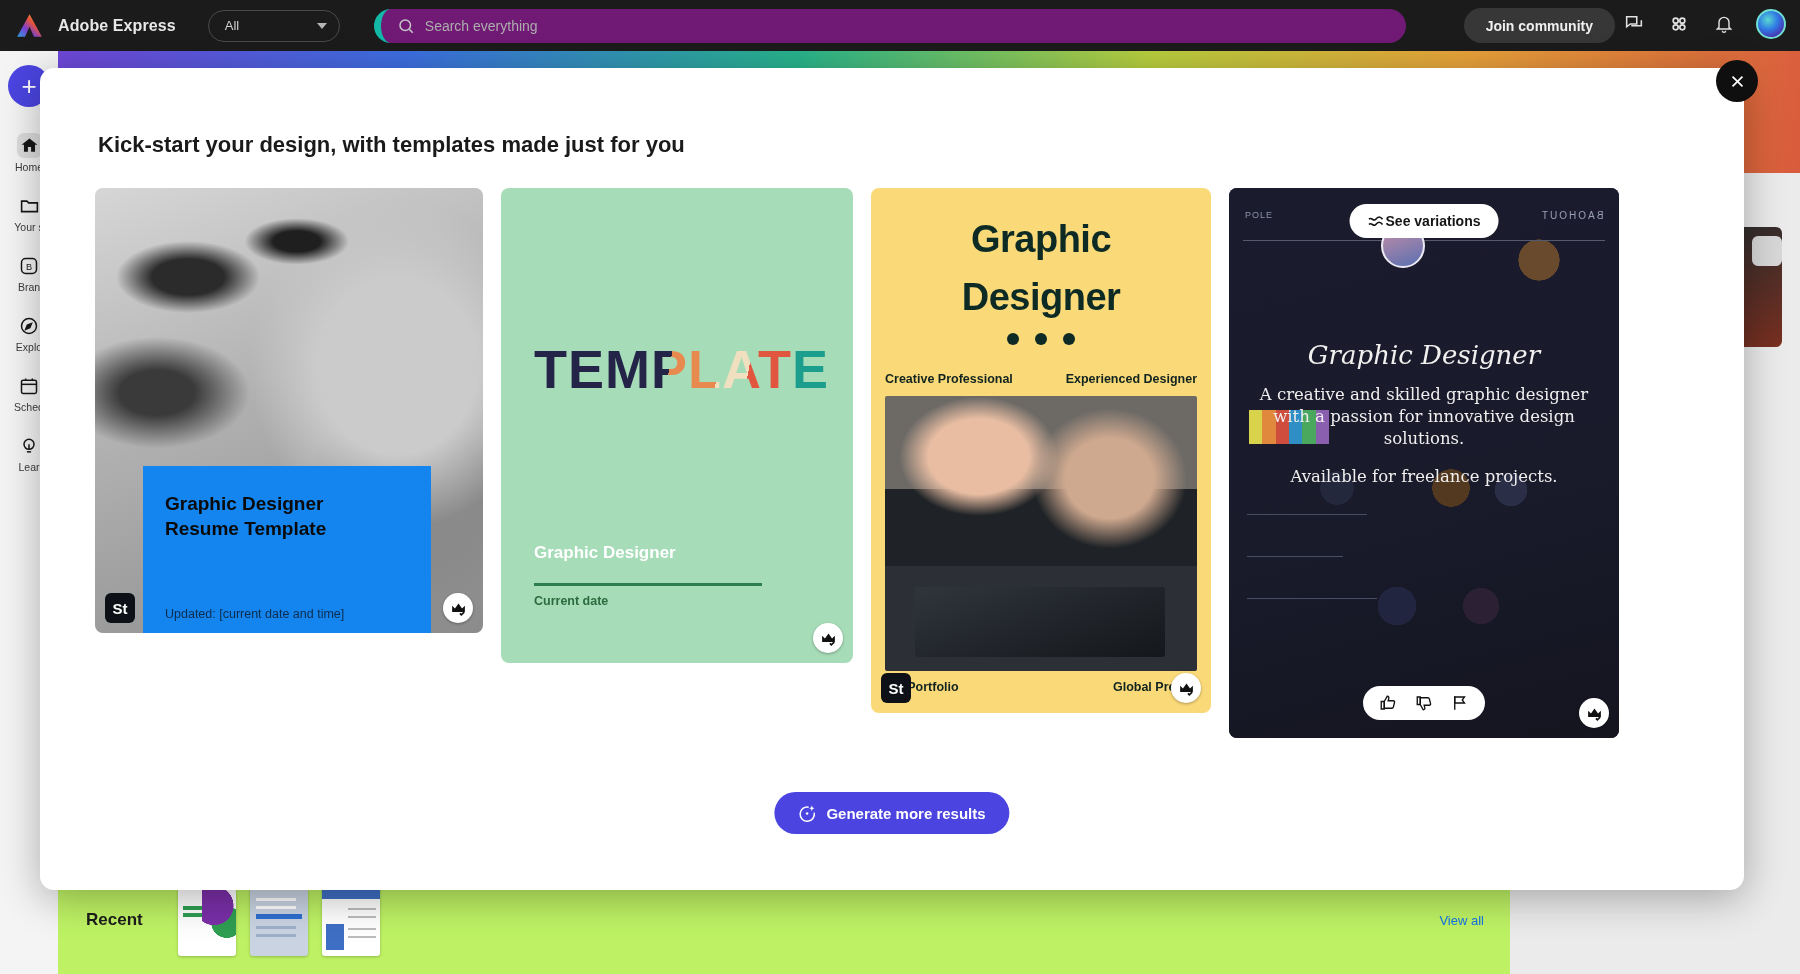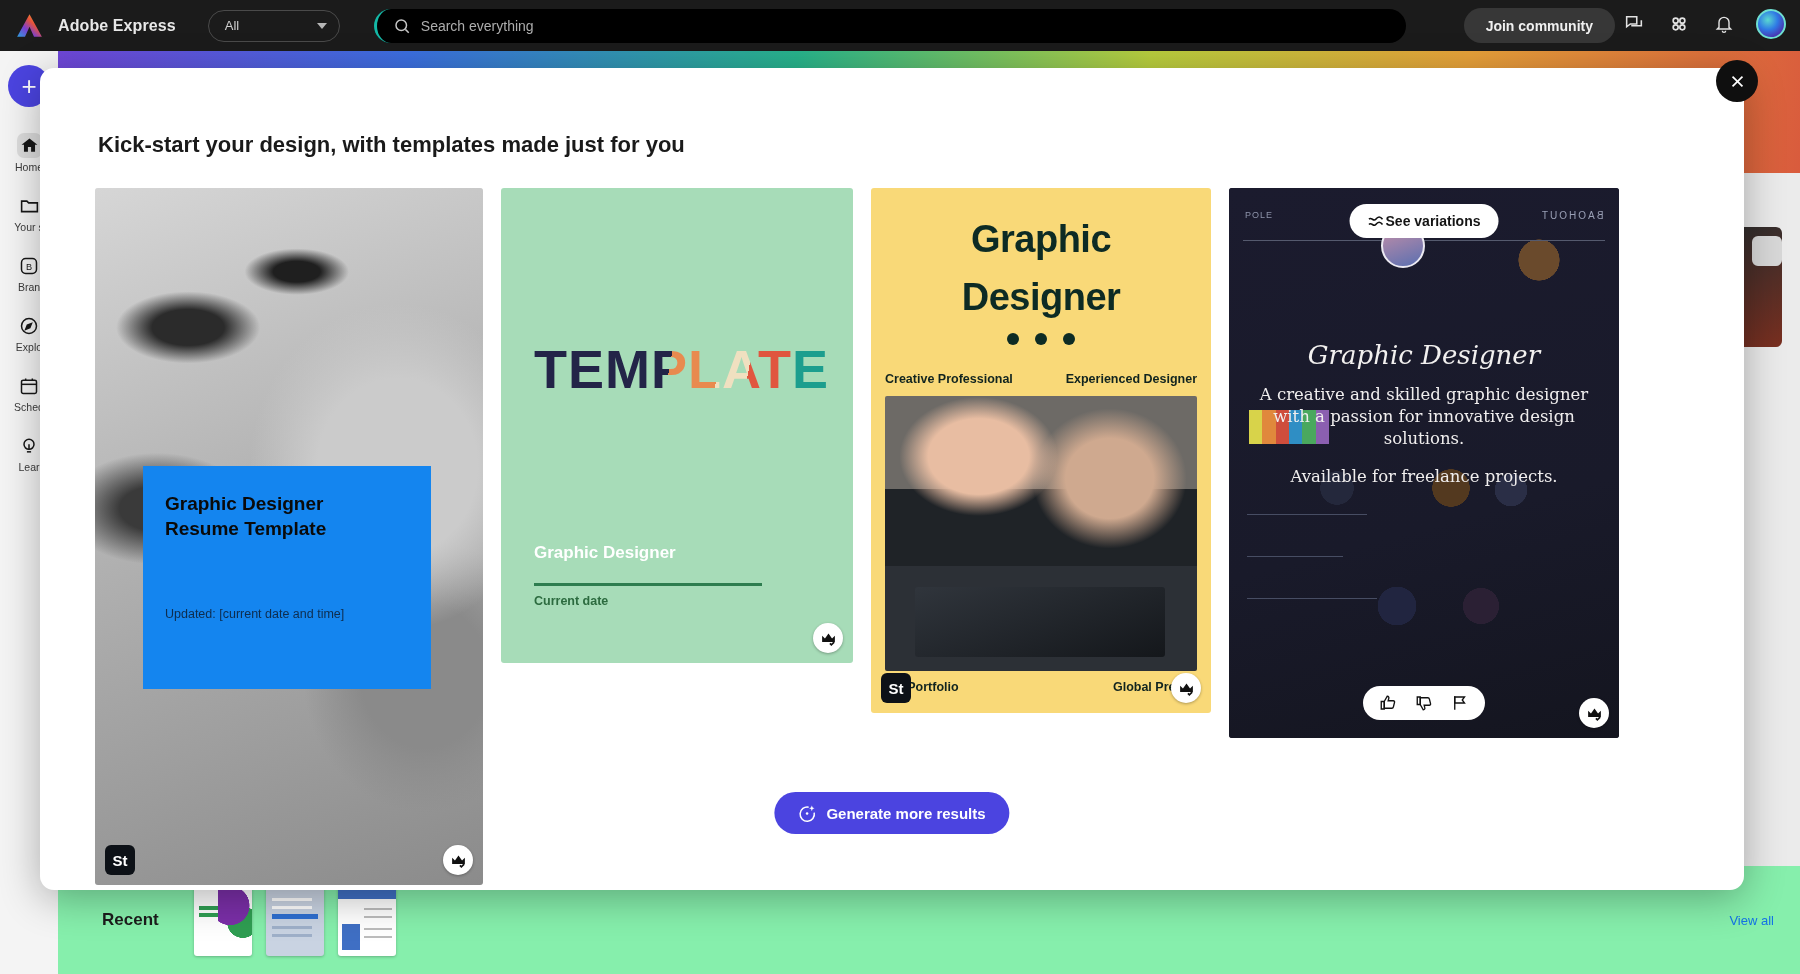--- a/index.html
+++ b/index.html
@@ -19,23 +19,23 @@
   .logo-wrap { width: 58px; display: flex; justify-content: center; align-items: center; }
   .brand-name { color: #e8e8e8; font-size: 16px; font-weight: 700; letter-spacing: .1px; }
   .scope-select {
     margin-left: 32px; width: 132px; height: 32px; border: 1px solid #4a4a4a;
     border-radius: 16px; display: flex; align-items: center; justify-content: space-between;
     padding: 0 12px 0 16px; color: #cfcfcf; font-size: 13px;
   }
   .chev { width: 0; height: 0; border-left: 5px solid transparent; border-right: 5px solid transparent;
           border-top: 6px solid #b6b6b6; }
   .search-bar {
-    margin-left: 34px; width: 1032px; height: 34px; background: #000000;
+    margin-left: 34px; width: 1032px; height: 34px; background: #701a75;
     border-radius: 17px; display: flex; align-items: center; padding: 0 16px;
-    border-left: 3px solid #14b8a6;
+    border-left: 7px solid #14b8a6;
   }
   .search-bar .ph { color: #adadad; font-size: 14px; margin-left: 10px; }
   .join-btn {
     position: absolute; right: 185px; top: 8px; height: 35px; padding: 3px 22px;
     background: #373737; color: #f0f0f0; border-radius: 18px; font-size: 14px;
     font-weight: 700; display: flex; align-items: center; cursor: pointer; border: none;
   }
   .hdr-icons { position: absolute; right: 14px; top: 9px; display: flex; align-items: center; gap: 19px; }
   .hdr-ic { width: 26px; height: 26px; display: flex; align-items: center; justify-content: center; cursor: pointer; }
   .avatar {
@@ -82,22 +82,22 @@
                 background: linear-gradient(160deg,#2d2d2d,#7a2f20); border-radius: 6px; }
   .bg-thumb-b { position: absolute; right: 18px; top: 185px; width: 30px; height: 30px;
                 background: #d8d8d8; border-radius: 6px; }
   .bg-pill { position: absolute; right: 250px; top: 182px; width: 60px; height: 22px;
              background: #dcdcdc; border-radius: 11px; }
   .bg-card-right { position: absolute; right: 272px; bottom: 178px; width: 64px; height: 44px;
                    background: #e5e9fb; border: 2px solid #4b44e0; border-radius: 6px; }
 
   
   .recent-strip {
-    position: absolute; left: 0; bottom: 0; width: 1742px; height: 108px;
-    background: #86efac; display: flex; align-items: center; padding-left: 44px;
+    position: absolute; left: 0; bottom: 0; width: 1452px; height: 108px;
+    background: #bef264; display: flex; align-items: center; padding-left: 28px;
   }
   .recent-label { font-size: 17px; font-weight: 700; color: #1c1c1c; width: 92px; }
   .recent-items { display: flex; gap: 14px; }
   .rc {
     width: 58px; height: 72px; border-radius: 3px; background: #fff;
     box-shadow: 0 1px 3px rgba(0,0,0,.25); overflow: hidden; position: relative; cursor: pointer;
   }
   .rc1::after { content: ""; position: absolute; right: -6px; top: 6px; width: 40px; height: 52px;
     background: radial-gradient(circle at 30% 30%, #7b2fa8 0 42%, transparent 43%),
                 radial-gradient(circle at 62% 62%, #2f9e52 0 38%, transparent 39%); }
@@ -118,24 +118,24 @@
     background: #fff; border-radius: 14px; box-shadow: 0 8px 40px rgba(0,0,0,.3);
   }
   .modal-title { position: absolute; left: 58px; top: 64px; font-size: 22px; font-weight: 700; color: #1a1a1a; }
   .close-btn {
     position: absolute; right: -14px; top: -8px; width: 42px; height: 42px; border-radius: 50%;
     background: #0f0f0f; color: #fff; display: flex; align-items: center; justify-content: center;
     font-size: 22px; cursor: pointer; z-index: 12;
   }
 
   .cards { position: absolute; left: 55px; top: 120px; display: flex; gap: 18px; }
-  .card { position: relative; border-radius: 3px; overflow: hidden; cursor: pointer; }
-
-  
-  .c1 { width: 388px; height: 697px; background: #e5e5e5; }
+  .card { position: relative; border-radius: 8px; overflow: hidden; cursor: pointer; }
+
+  
+  .c1 { width: 388px; height: 445px; background: #e5e5e5; }
   .c1 .photo { position: absolute; inset: 0;
     background:
       radial-gradient(ellipse 120px 60px at 24% 20%, #2b2b2b 0 30%, transparent 60%),
       radial-gradient(ellipse 90px 40px at 52% 12%, #1f1f1f 0 26%, transparent 58%),
       radial-gradient(ellipse 150px 90px at 16% 46%, #3a3a3a 0 25%, transparent 62%),
       radial-gradient(ellipse 200px 220px at 78% 40%, #cfcbc4 0 40%, transparent 74%),
       radial-gradient(ellipse 160px 180px at 85% 70%, #8e8a84 0 40%, transparent 76%),
       linear-gradient(160deg, #dad6d0 0%, #b4b0aa 46%, #8e8b86 100%);
     filter: grayscale(1);
   }

